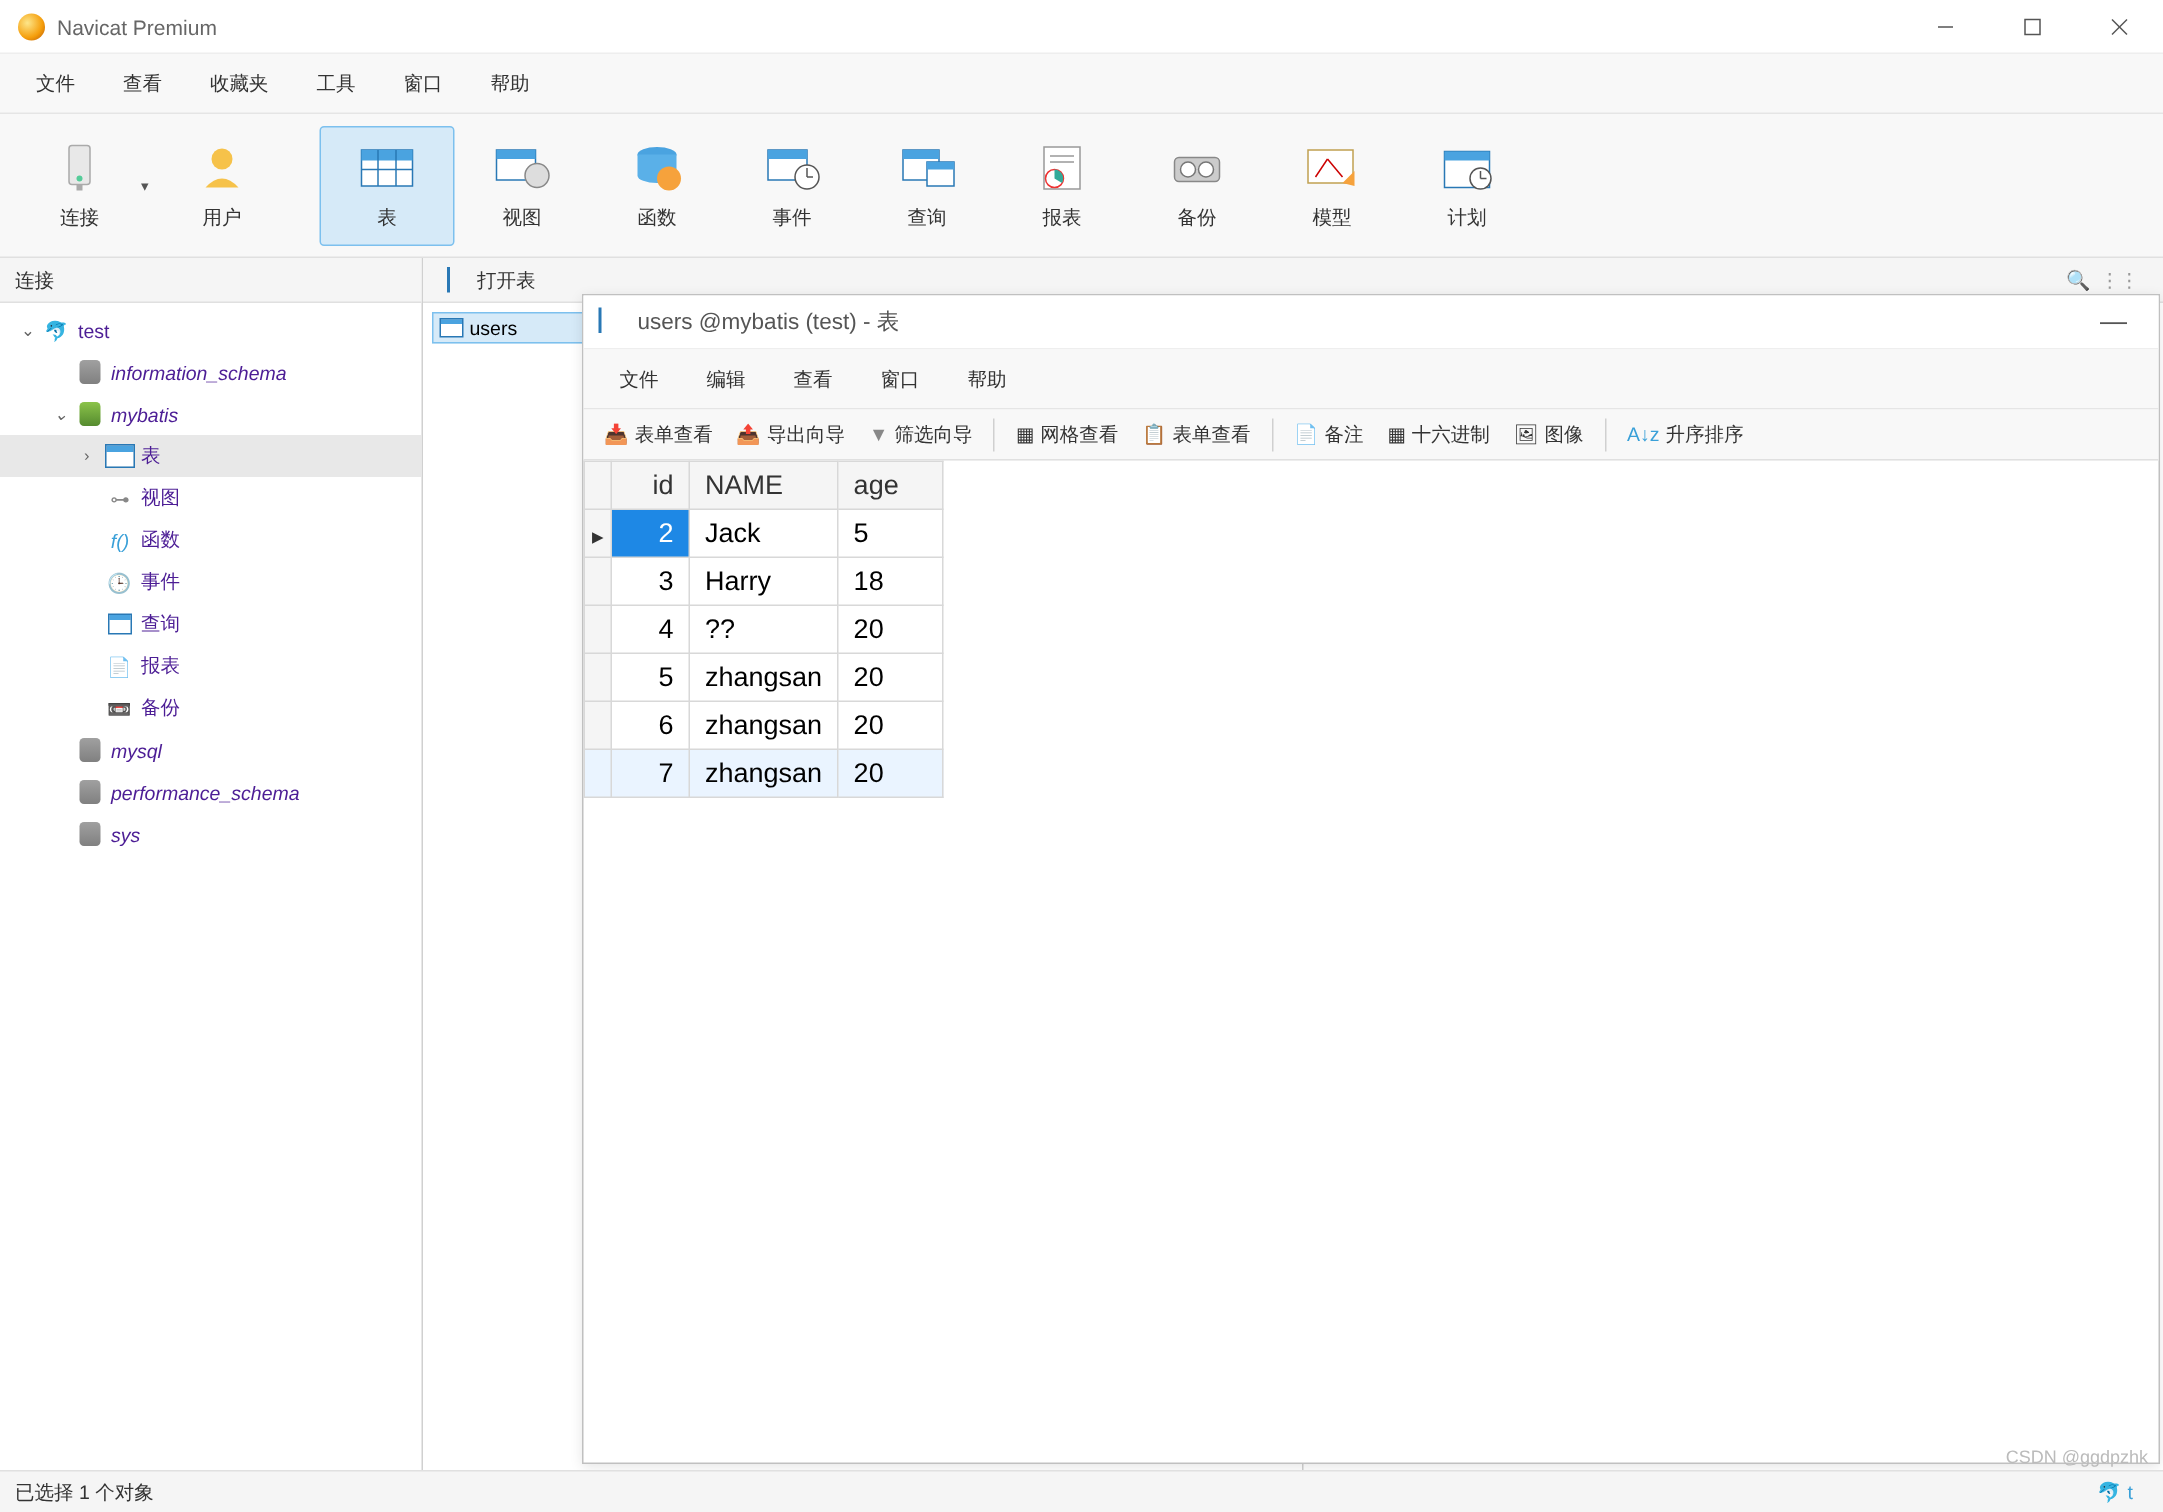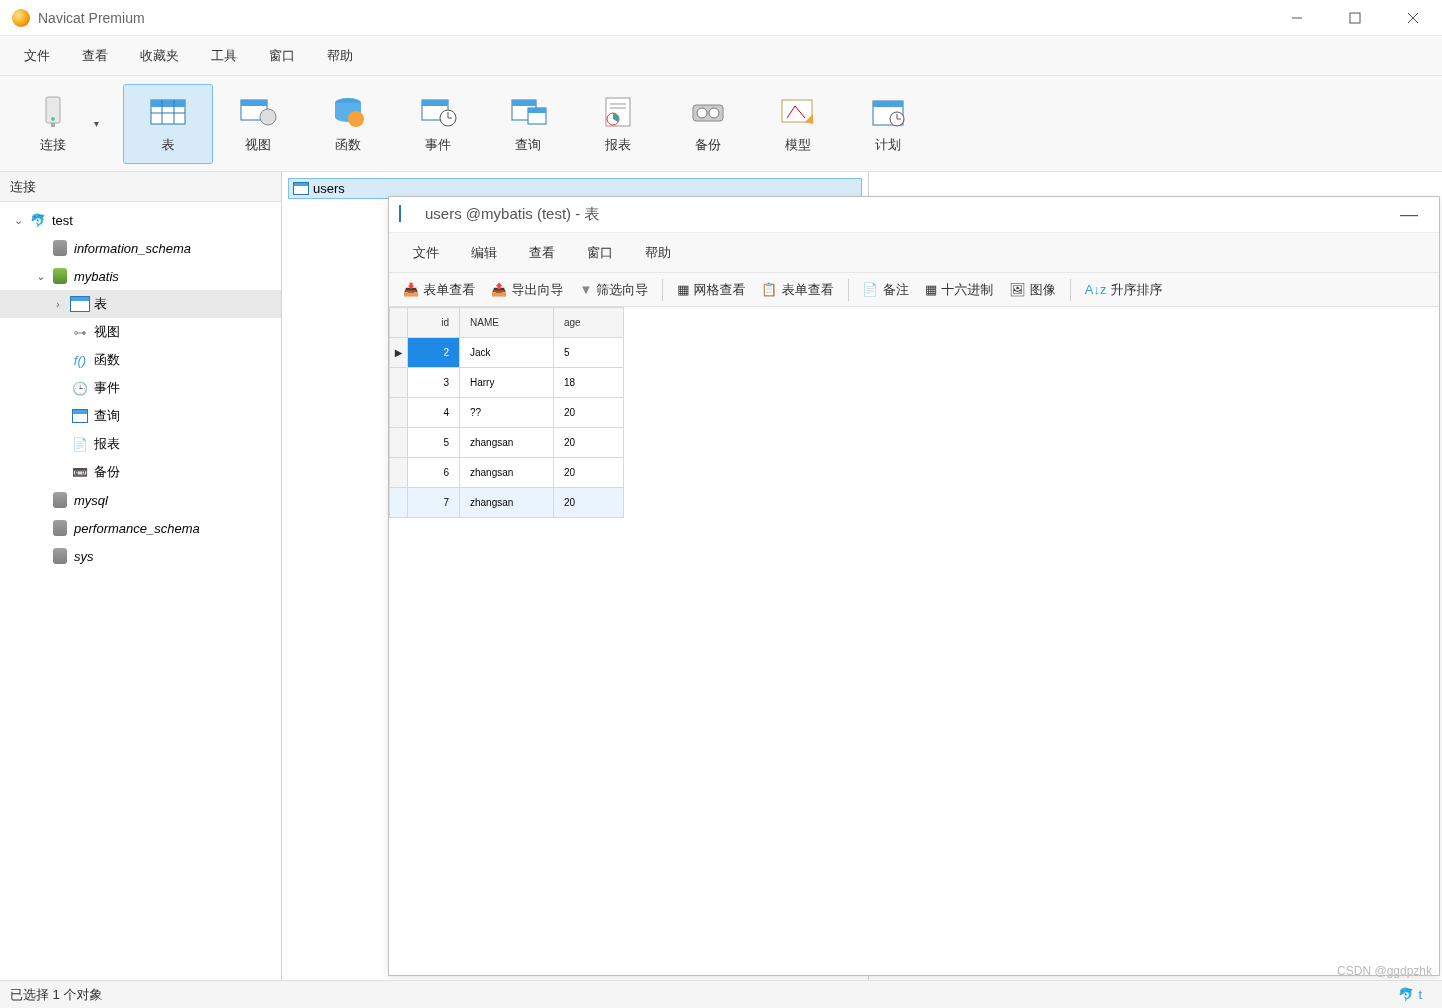--- a/index.html
+++ b/index.html
@@ -24,21 +24,21 @@
 
 .workspace { display: flex; height: calc(1008px - 36px - 40px - 96px - 28px); }
 
 .sidebar { width: 282px; border-right: 1px solid #d0d0d0; display: flex; flex-direction: column; }
 .sidebar-header { height: 30px; background: #f5f5f5; border-bottom: 1px solid #e0e0e0; padding: 6px 10px; color: #333; }
 .tree { flex: 1; overflow: auto; padding: 4px 0; }
 .tree .node { display: flex; align-items: center; height: 28px; padding-left: 14px; cursor: pointer; }
 .tree .node.selected { background: #e8e8e8; }
 .tree .chevron { width: 14px; color: #666; font-size: 11px; }
 .tree .nic { width: 20px; display: flex; align-items: center; justify-content: center; margin-right: 4px; }
-.tree .label { color: #000000; }
+.tree .label { color: #4c1d95; }
 .tree .indent1 { padding-left: 36px; font-style: italic; }
 .tree .indent2 { padding-left: 56px; }
 
 .main { flex: 1; display: flex; flex-direction: column; position: relative; background: #fff; }
 .main-toolbar { height: 30px; background: #f5f5f5; border-bottom: 1px solid #e0e0e0; display: flex; align-items: center; padding: 0 8px; gap: 8px; }
 .main-toolbar .tbtn { display: flex; align-items: center; gap: 4px; padding: 3px 8px; cursor: pointer; color: #333; }
 .main-toolbar .tbtn .tic { width: 16px; height: 16px; }
 .main-toolbar .search-ic { position: absolute; right: 48px; color: #999; }
 .main-toolbar .menu-ic { position: absolute; right: 16px; color: #999; }
 
@@ -51,21 +51,21 @@
 .subwindow .sw-title .txt { color: #555; font-size: 15px; }
 .subwindow .sw-title .minbtn { margin-left: auto; width: 40px; text-align: center; color: #555; cursor: pointer; font-size: 18px; }
 .subwindow .sw-menu { height: 40px; display: flex; align-items: center; padding: 0 8px; background: #f8f8f8; border-bottom: 1px solid #e5e5e5; }
 .subwindow .sw-menu .mi { padding: 8px 16px; color: #333; cursor: pointer; }
 .subwindow .sw-tools { height: 34px; display: flex; align-items: center; padding: 0 8px; background: #f8f8f8; border-bottom: 1px solid #e0e0e0; gap: 4px; }
 .subwindow .sw-tools .stbtn { display: flex; align-items: center; gap: 4px; padding: 3px 6px; cursor: pointer; color: #333; }
 .subwindow .sw-tools .vsep { width: 1px; height: 22px; background: #d0d0d0; margin: 0 4px; }
 
 .datagrid { flex: 1; overflow: auto; }
 .datagrid table { border-collapse: collapse; }
-.datagrid th, .datagrid td { border: 1px solid #d8d8d8; padding: 5px 10px; text-align: left; font-size: 10px; height: 30px; }
+.datagrid th, .datagrid td { border: 1px solid #d8d8d8; padding: 5px 10px; text-align: left; font-size: 18px; height: 30px; }
 .datagrid th { background: #f5f5f5; font-weight: normal; color: #333; }
 .datagrid .rowhdr { width: 18px; background: #f5f5f5; text-align: center; padding: 0; }
 .datagrid .col-id { width: 52px; text-align: right; }
 .datagrid .col-name { width: 94px; }
 .datagrid .col-age { width: 70px; text-align: left; }
 .datagrid tr.sel .col-id { background: #1e88e5; color: #fff; }
 .datagrid tr.sel .rowhdr::before { content: "▶"; font-size: 10px; color: #333; }
 .datagrid tr.hl td { background: #eaf4ff; }
 
 .statusbar { height: 28px; background: #f5f5f5; border-top: 1px solid #e0e0e0; display: flex; align-items: center; padding: 0 10px; color: #333; position: absolute; bottom: 0; left: 0; right: 0; text-align: center; }
@@ -118,20 +118,29 @@
     <div class="ic">
         <svg width="30" height="34">
           <rect x="8" y="2" width="14" height="26" rx="2" fill="#e8e8e8" stroke="#aaa"></rect>
           <circle cx="15" cy="24" r="2" fill="#5c9"></circle>
           <rect x="13" y="28" width="4" height="4" fill="#aaa"></rect>
         </svg>
       </div>
     <div class="lbl">连接</div>
   </div>
   <div class="dropdown-arrow">▾</div>
+  <div class="tool">
+    <div class="ic">
+        <svg width="32" height="34">
+          <circle cx="16" cy="11" r="7" fill="#f6c24a"></circle>
+          <path d="M5 30 Q16 18 27 30" fill="#f6c24a"></path>
+        </svg>
+      </div>
+    <div class="lbl">用户</div>
+  </div>
   <div class="sep"></div>
   <div class="tool active">
     <div class="ic">
         <svg width="40" height="30">
           <rect x="3" y="3" width="34" height="24" fill="#fff" stroke="#2978b5"></rect>
           <rect x="3" y="3" width="34" height="7" fill="#4aa3e0"></rect>
           <line x1="14" y1="3" x2="14" y2="27" stroke="#2978b5"></line>
           <line x1="26" y1="3" x2="26" y2="27" stroke="#2978b5"></line>
           <line x1="3" y1="16" x2="37" y2="16" stroke="#2978b5"></line>
         </svg>
@@ -308,20 +317,28 @@
         <span class="chevron"></span>
         <span class="nic">
             <span class="ic-db"></span>
           </span>
         <span class="label">sys</span>
       </div>
     </div>
   </div>
 
   <div class="main">
+    <div class="main-toolbar">
+      <div class="tbtn">
+        <span class="tic"><span class="ic-table" style="width:16px;height:14px"></span></span>
+        <span>打开表</span>
+      </div>
+      <span class="search-ic">🔍</span>
+      <span class="menu-ic">⋮⋮</span>
+    </div>
     <div style="display:flex;flex:1">
       <div class="obj-list">
         <div class="obj">
           <span class="ic-table" style="width:16px;height:13px"></span>
           <span>users</span>
         </div>
       </div>
       <div style="flex:1"></div>
     </div>
   </div>

